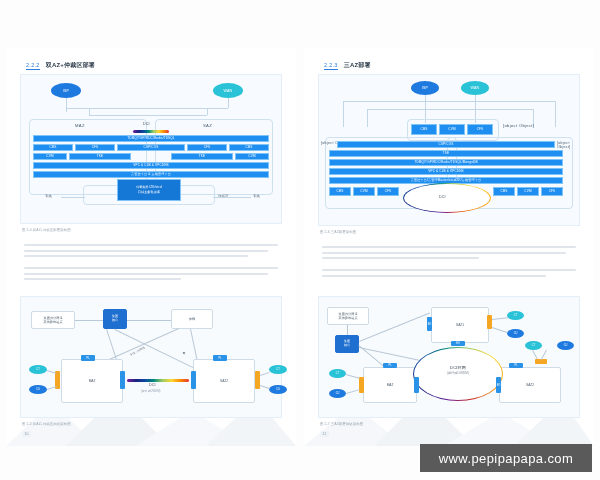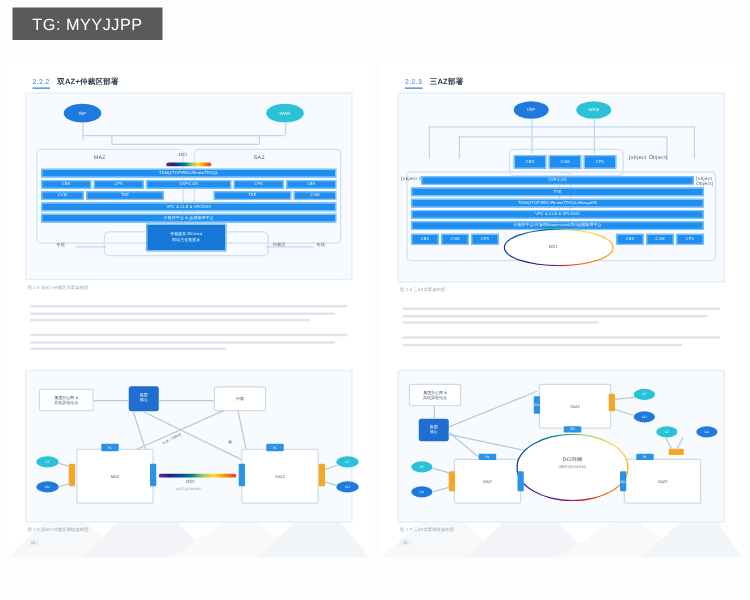--- a/index.html
+++ b/index.html
@@ -442,15 +442,15 @@
       <div class="conn" style="left:173px; top:30px; width:16px; transform:rotate(18deg);"></div>
       <div class="conn" style="left:214px; top:53px; width:10px; transform:rotate(62deg);"></div>
       <div class="conn" style="left:228px; top:53px; width:12px; transform:rotate(118deg);"></div>
     </div>
 
     <div class="fig-cap" style="left:16px; top:374px;">图 2-7 三AZ部署网络架构图</div>
 
     <div class="pagenum">11</div>
   </div>
 
-  <div class="wm tl">TG: MYYJJPP</div>
+  <div class="wm br">www.pepipapapa.com</div>
 
 </div>
 
 </body></html>

